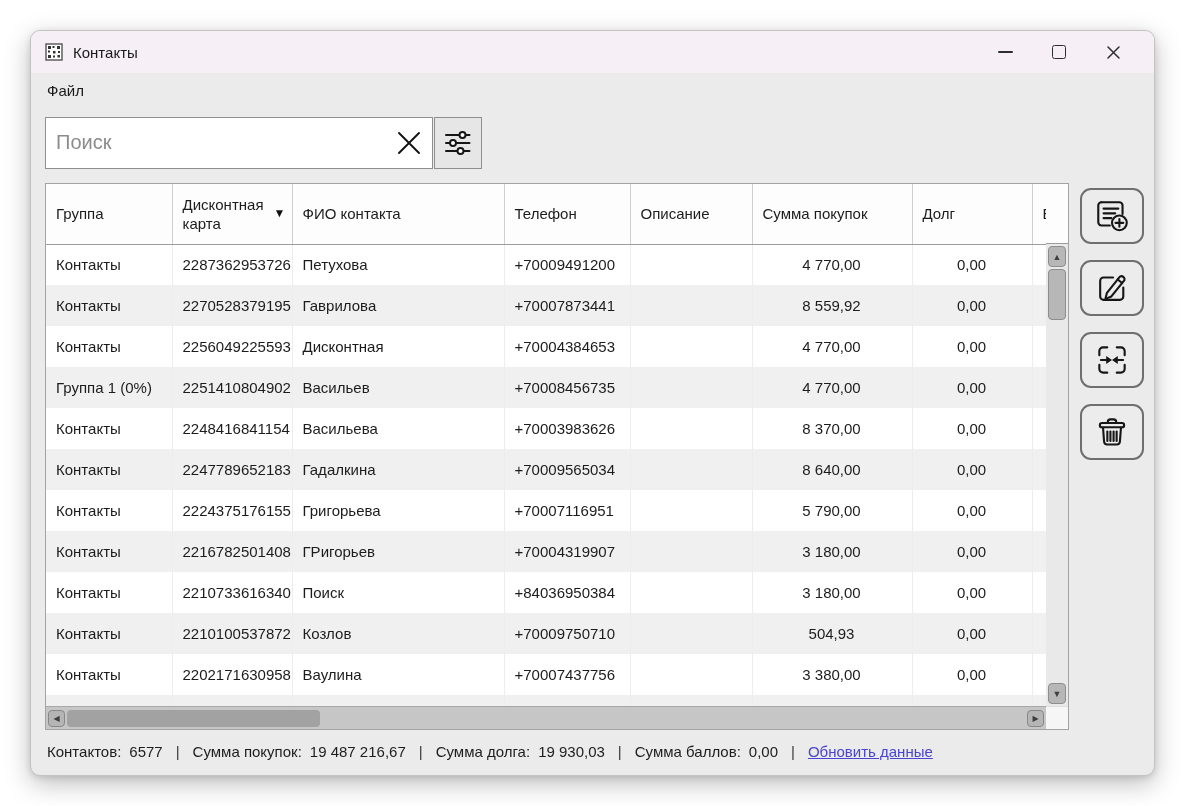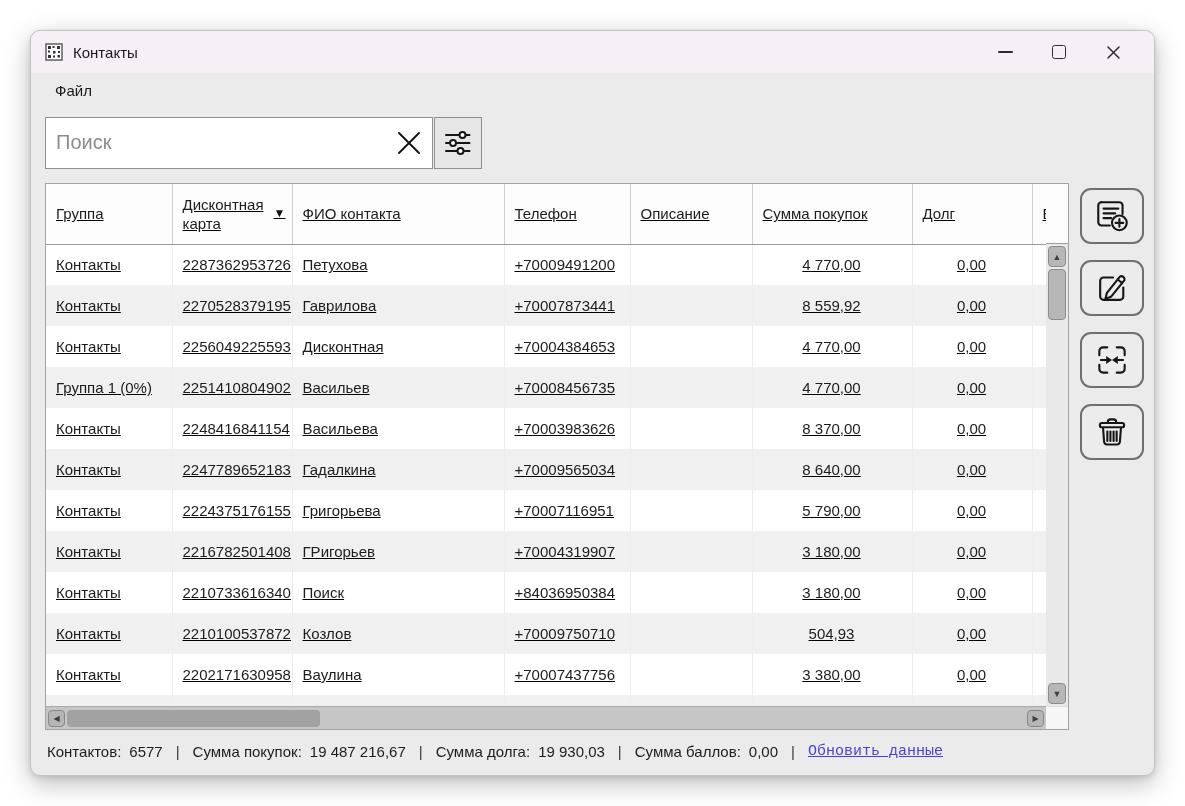--- a/index.html
+++ b/index.html
@@ -15,35 +15,35 @@
   }
   
   .titlebar{height:42px;background:#f6eff5;display:flex;align-items:center;padding:0 14px;}
   .app-icon{width:18px;height:18px;flex:0 0 auto;}
   .win-title{font-size:15px;color:#191919;margin-left:10px;}
   .win-controls{margin-left:auto;display:flex;align-items:center;}
   .win-btn{width:54px;height:32px;display:flex;align-items:center;justify-content:center;cursor:default;}
   .min-glyph{display:block;width:15px;height:2px;background:#2d2d2d;border-radius:1px;}
   .max-glyph{display:block;width:12px;height:12px;border:1.6px solid #2d2d2d;border-radius:2.5px;background:transparent;}
   
-  .menubar{padding:9px 24px 4px;}
+  .menubar{padding:9px 16px 4px;}
   .menu-item{display:inline-block;font-size:15px;color:#191919;}
   
   .toolbar{margin:13px 14px 0;display:flex;align-items:stretch;}
   .search-box{width:388px;height:52px;background:#fff;border:1px solid #8f8f8f;box-sizing:border-box;display:flex;align-items:center;}
   .search-input{flex:1;min-width:0;border:none;outline:none;background:transparent;font-family:inherit;font-size:20px;color:#222;padding:0 0 2px 10px;}
   .search-input::placeholder{color:#8c8c8c;}
   .clear-btn{width:46px;height:100%;display:flex;align-items:center;justify-content:center;}
   .filter-btn{width:48px;height:52px;margin-left:1px;background:#e6e6e6;border:1px solid #8f8f8f;box-sizing:border-box;display:flex;align-items:center;justify-content:center;}
   
   .content{margin:14px 0 0 14px;display:flex;align-items:flex-start;}
   .table-outer{width:1024px;height:547px;background:#fff;border:1px solid #a3a3a3;box-sizing:border-box;display:flex;flex-direction:column;}
   .table-main{display:flex;flex:1;min-height:0;overflow:hidden;}
   .table-scroll{width:1000px;overflow:hidden;}
-  table.grid{border-collapse:collapse;table-layout:fixed;width:1000px;text-decoration:underline;}
+  table.grid{border-collapse:collapse;table-layout:fixed;width:1000px;}
   .col-0{width:126px}.col-1{width:120px}.col-2{width:212px}.col-3{width:126px}
   .col-4{width:122px}.col-5{width:160px}.col-6{width:120px}.col-7{width:14px}
   th{height:60px;background:#fdfdfd;font-weight:normal;font-size:15px;color:#1c1c1c;
      text-align:left;vertical-align:middle;padding:0 6px 0 10px;border-right:1px solid #cfcfcf;
      border-bottom:1px solid #9c9c9c;line-height:19px;box-sizing:border-box;}
   th.clipped{padding:0;overflow:hidden;border-right:none;}
   th.clipped .th-label{padding-left:10px;white-space:nowrap;}
   .th-flex{display:flex;align-items:center;}
   .th-label{flex:1;min-width:0;}
   .sort-arrow{font-size:12px;color:#111;margin-left:4px;flex:0 0 auto;}
@@ -416,16 +416,16 @@
       <span class="s-pipe">|</span>
       <span class="s-label">Сумма покупок:</span>
       <span class="s-value">19 487 216,67</span>
       <span class="s-pipe">|</span>
       <span class="s-label">Сумма долга:</span>
       <span class="s-value">19 930,03</span>
       <span class="s-pipe">|</span>
       <span class="s-label">Сумма баллов:</span>
       <span class="s-value">0,00</span>
       <span class="s-pipe">|</span>
-      <a class="refresh-link" style="color: rgb(74, 67, 210); font-family: Liberation Mono, monospace;">Обновить данные</a>
+      <a class="refresh-link" style="color: rgb(74, 67, 210);">Обновить данные</a>
     </div>
 
 </div>
 
 </body></html>

